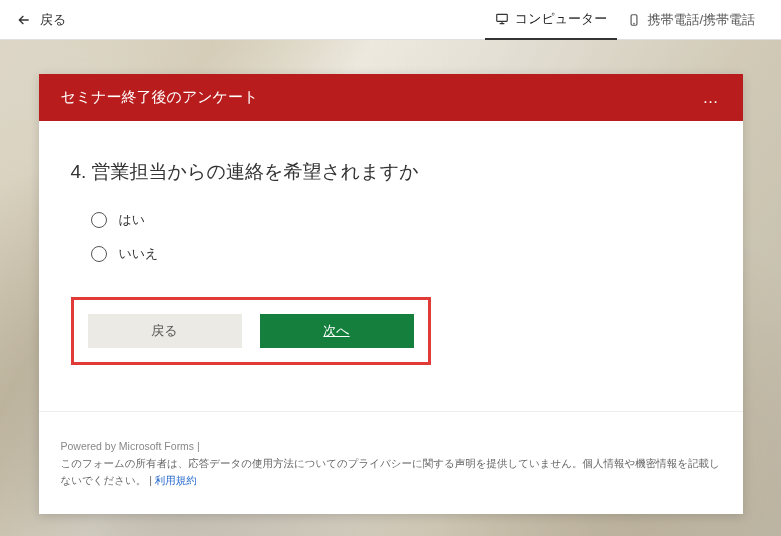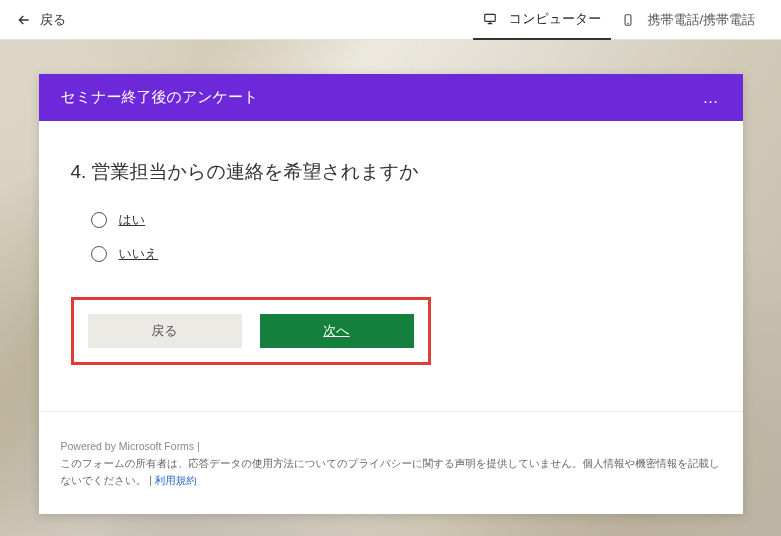--- a/index.html
+++ b/index.html
@@ -20,21 +20,21 @@
     background: #fff;
     font-size: 13px;
     color: #333;
   }
   .back { display: flex; align-items: center; gap: 8px; cursor: pointer; }
   .back svg { width: 16px; height: 16px; }
   .spacer { flex: 1; }
   .tab {
     display: flex;
     align-items: center;
-    gap: 12px;
+    gap: 6px;
     padding: 0 10px;
     height: 40px;
     cursor: pointer;
     color: #555;
   }
   .tab.active { color: #222; border-bottom: 2px solid #333; }
   .tab svg { width: 14px; height: 14px; }
   .content-area {
     position: relative;
     height: 496px;
@@ -59,21 +59,21 @@
   }
   .form-card {
     position: relative;
     margin: 18px auto 0;
     width: 704px;
     background: #fff;
     box-shadow: 0 2px 10px rgba(0,0,0,0.15);
     min-height: 440px;
   }
   .form-header {
-    background: #6d28d9;
+    background: #b91c1c;
     color: #fff;
     padding: 14px 22px;
     display: flex;
     align-items: center;
     font-size: 15px;
   }
   .form-header .more {
     margin-left: auto;
     letter-spacing: 2px;
     cursor: pointer;
@@ -84,21 +84,20 @@
     font-size: 13px;
     color: #333;
   }
   .question { margin-bottom: 18px; font-size: 19px; }
   .option {
     display: flex;
     align-items: center;
     gap: 12px;
     padding: 8px 0 8px 20px;
     cursor: pointer;
-    text-decoration: underline;
   }
   .radio {
     width: 16px; height: 16px;
     border: 1.5px solid #555;
     border-radius: 50%;
     flex-shrink: 0;
   }
   .button-row {
     display: flex;
     gap: 18px;

